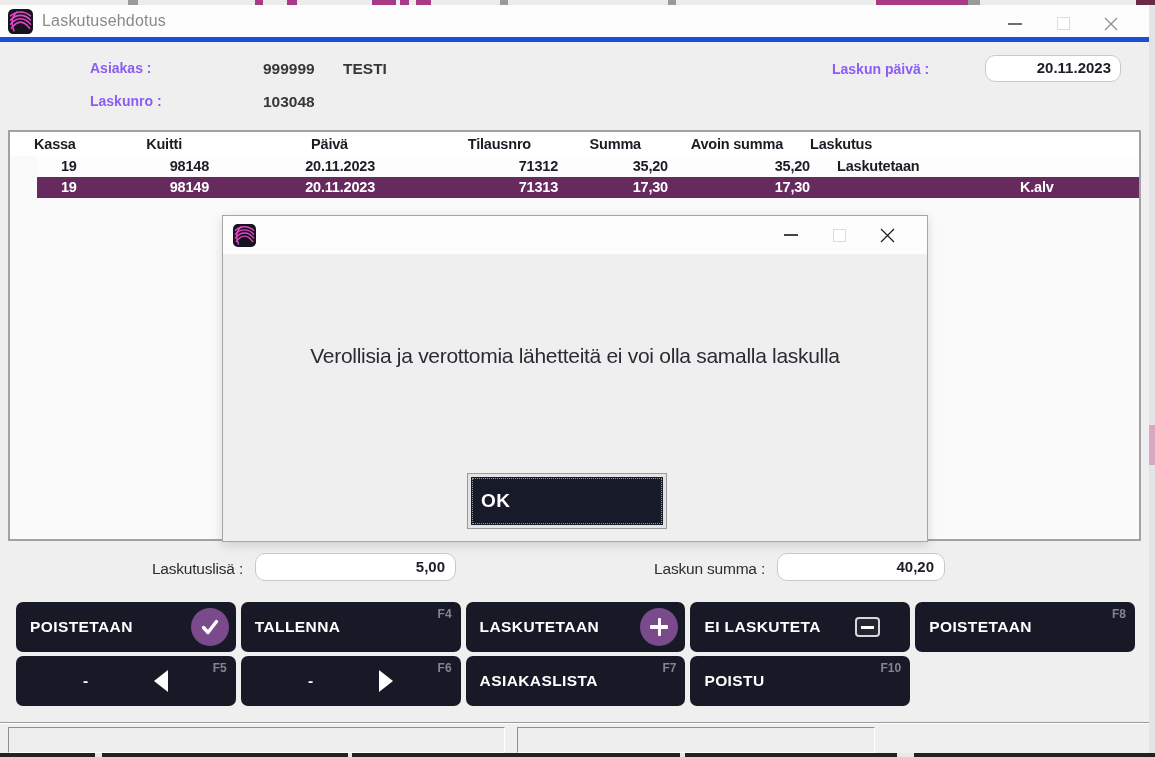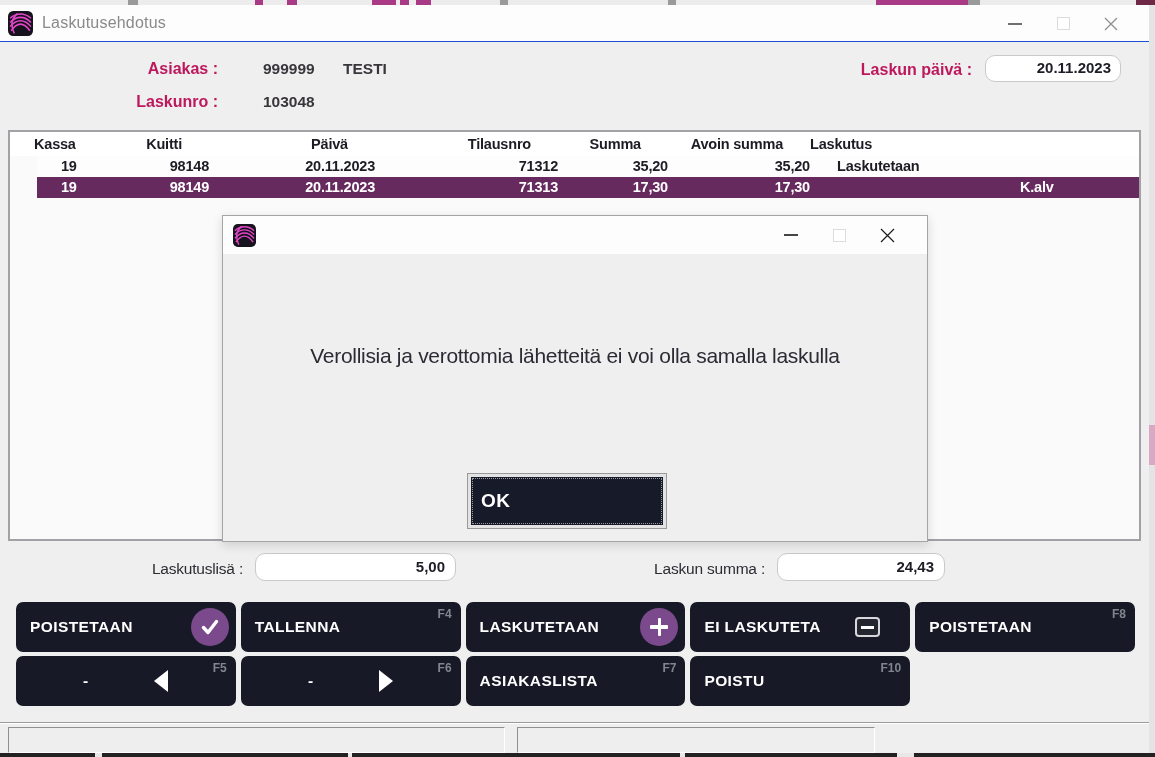--- a/index.html
+++ b/index.html
@@ -10,31 +10,31 @@
   
   .desktop-strip { position:absolute; left:0; top:0; width:1155px; height:5px; background:#ececec; }
   .desktop-strip .frag { position:absolute; top:0; height:5px; }
 
   
   .right-strip { position:absolute; right:0; top:5px; width:6px; height:752px; background:#e4e4e4; }
   .right-strip .smudge { position:absolute; left:0; width:6px; background:#d8a8c4; }
 
   
   .titlebar { position:absolute; left:0; top:5px; width:1149px; height:37px; background:#fdfdfd;
-              border-bottom:1px solid #1d4ed8; display:flex; align-items:center; }
+              border-bottom:5px solid #1d4ed8; display:flex; align-items:center; }
   .app-icon { width:25px; height:25px; margin-left:8px; flex:0 0 auto; }
   .title-text { margin-left:9px; font-size:16px; color:#8a8a8a; letter-spacing:.2px; }
   .win-controls { position:absolute; right:14px; top:0; height:37px; display:flex; align-items:center; }
   .wc { width:48px; height:37px; display:flex; align-items:center; justify-content:center; cursor:default; }
   .glyph-min { width:14px; height:2px; background:#6f6f6f; }
   .glyph-max { width:13px; height:13px; border:1px solid #dcdcdc; background:#fff; }
   .glyph-close svg { display:block; }
 
   
-  .field-label { position:absolute; font-size:16px; font-weight:600; color:#be185d; text-align:right; }
+  .field-label { position:absolute; font-size:14px; font-weight:600; color:#8b5cf6; text-align:left; }
   .field-value { position:absolute; font-size:15.5px; font-weight:600; color:#38353b; }
   .input-box { position:absolute; background:#fff; border:1.5px solid #c9c9c9; border-radius:10px;
                font-size:15px; font-weight:700; color:#1d1d26; text-align:right; }
 
   
   .table-box { position:absolute; left:8px; top:130px; width:1133px; height:411px;
                background:#fafafa; border:2px solid #a2a2a6; }
   .trow { display:grid; grid-template-columns:60px 112px 166px 183px 110px 142px 188px 1fr;
           font-size:14.5px; font-weight:700; color:#1c1c24; letter-spacing:-0.2px; }
   .trow.head { height:24px; line-height:24px; background:#ffffff; }
@@ -183,21 +183,21 @@
       <div class="c5">17,30</div>
       <div class="c6">17,30</div>
       <div class="c7"></div>
       <div class="c8">K.alv</div>
     </div>
   </div>
 
   <div class="totals-label" style="left:100px;top:560px;width:143px;">Laskutuslisä :</div>
   <div class="input-box" style="left:255px;top:553px;width:201px;height:28px;line-height:25px;padding-right:10px;">5,00</div>
   <div class="totals-label" style="left:620px;top:560px;width:145px;">Laskun summa :</div>
-  <div class="input-box" style="left:777px;top:553px;width:168px;height:28px;line-height:25px;padding-right:10px;">24,43</div>
+  <div class="input-box" style="left:777px;top:553px;width:168px;height:28px;line-height:25px;padding-right:10px;">40,20</div>
 
   <div class="btn-grid">
     <div class="abtn">
       <span class="lbl">POISTETAAN</span>
       <span class="icon-circle">
         <svg width="22" height="22" viewBox="0 0 22 22">
             <path d="M4.5,11.5 L9,16.5 L17.5,5.5" stroke="#fff" stroke-width="3.4" fill="none" stroke-linecap="round" stroke-linejoin="round"></path>
           </svg>
       </span>
     </div>

